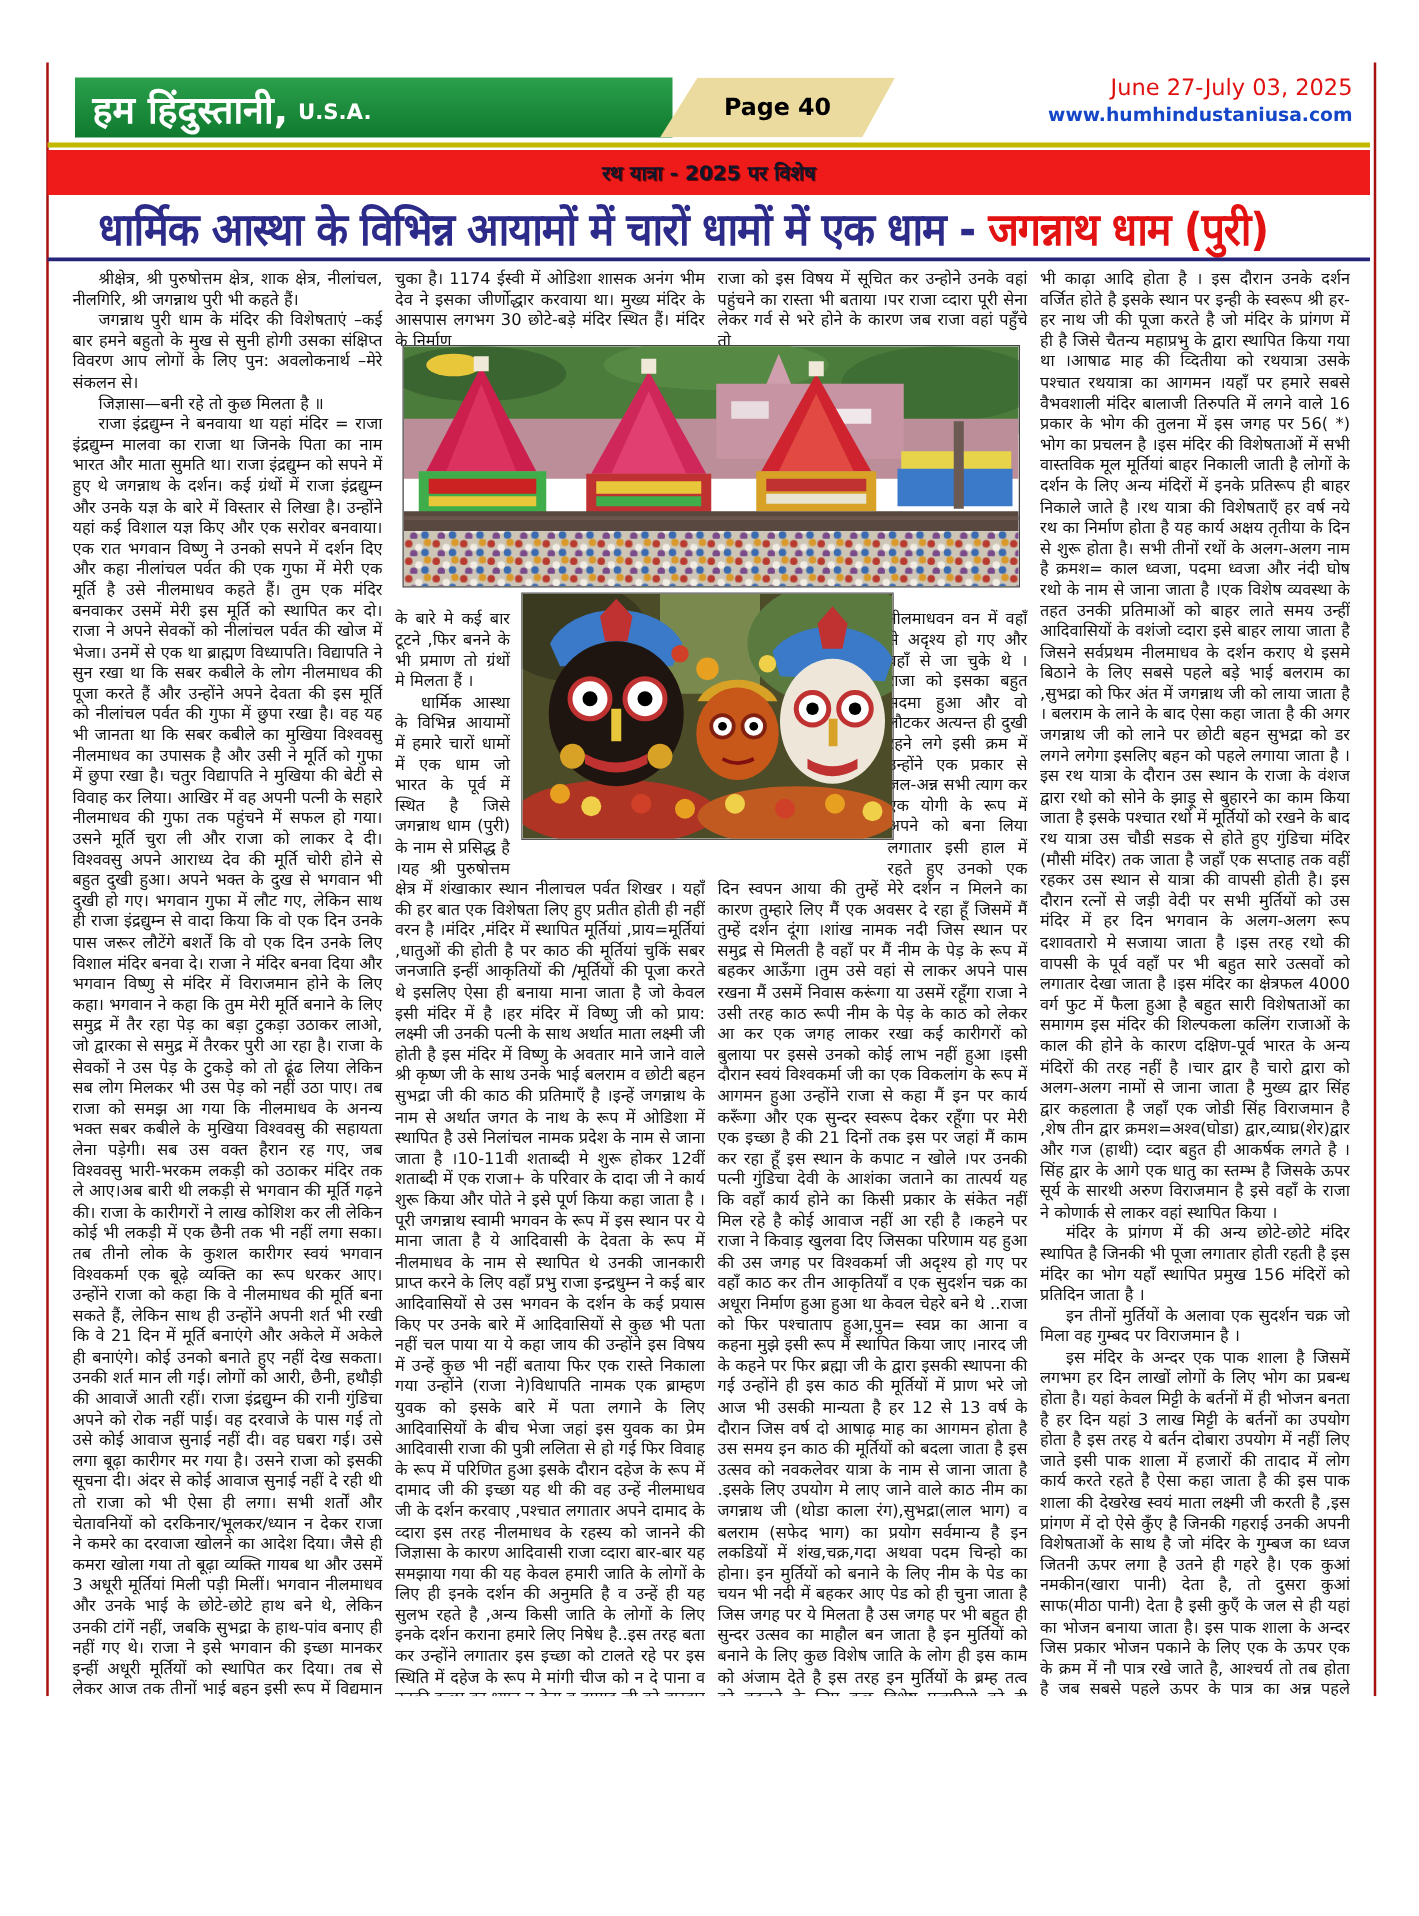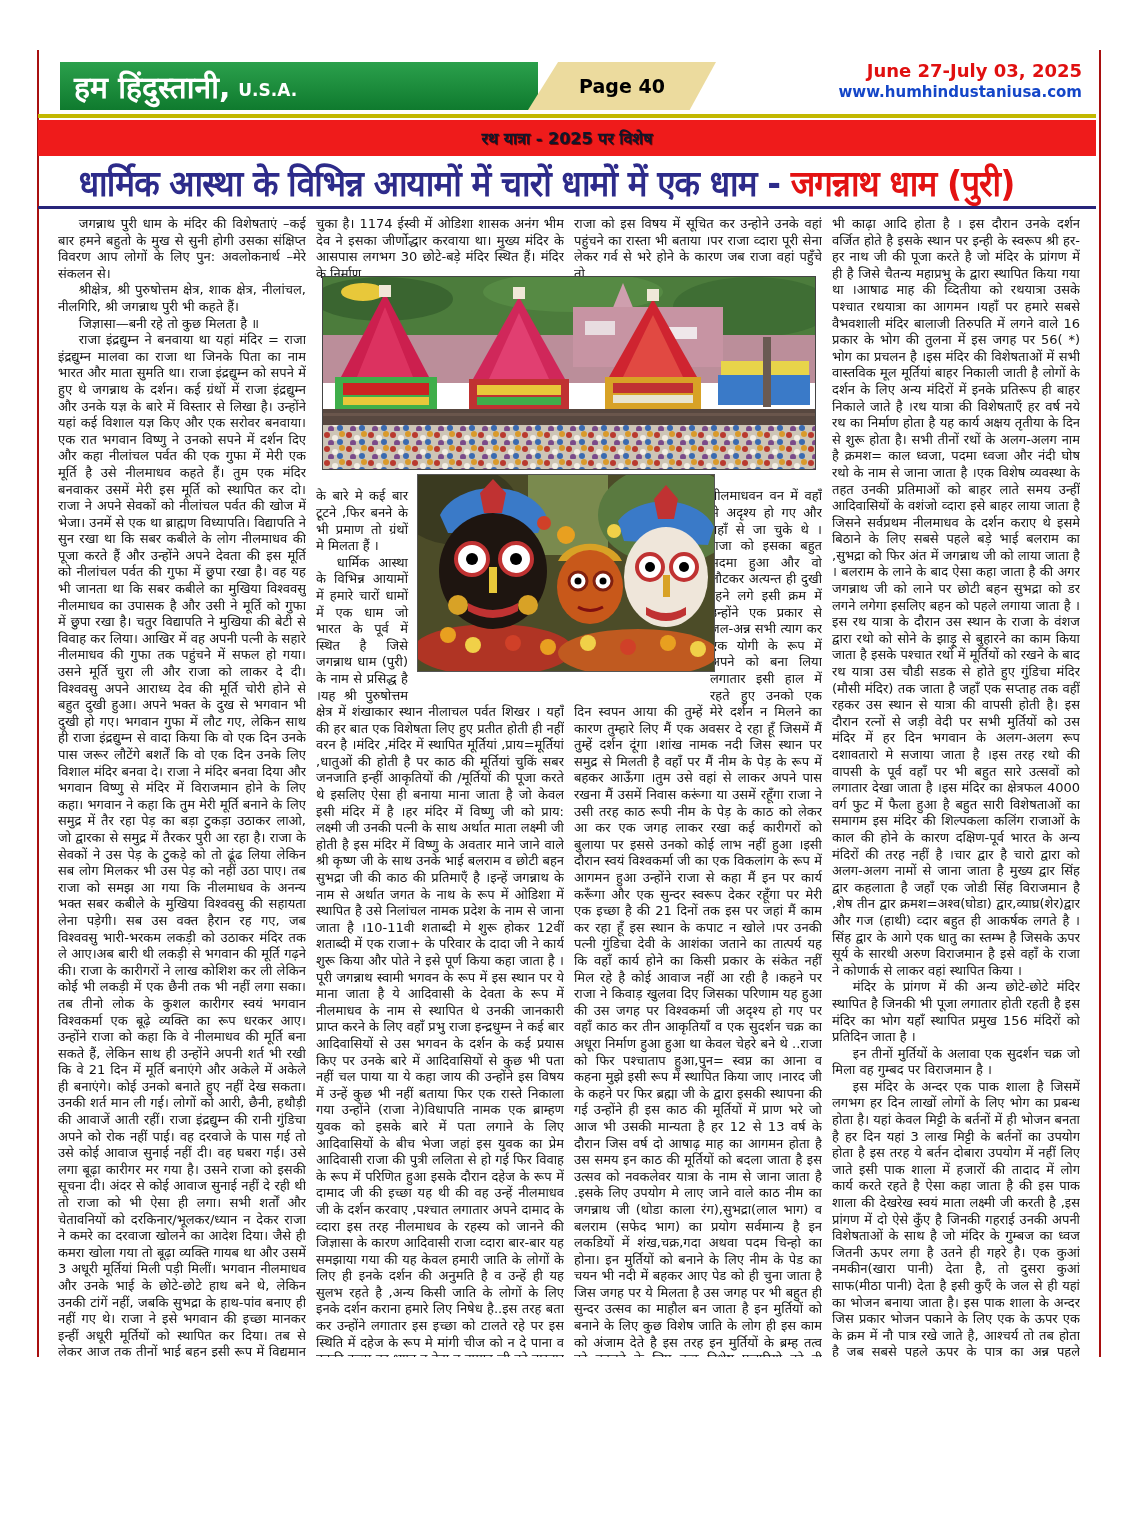--- a/index.html
+++ b/index.html
@@ -10,21 +10,21 @@
   
   .hdr{position:absolute;left:60px;top:60px;width:1022px;height:52px;}
   .mast{position:absolute;left:0;top:2px;width:478px;height:48px;
         background:linear-gradient(#2ba04c,#0f7a2e);display:flex;align-items:center;padding-left:14px;box-sizing:border-box;}
   .mast .big{font-size:30px;font-weight:bold;color:#ffffff;letter-spacing:0;}
   .mast .usa{font-size:17px;font-weight:bold;color:#ffffff;margin-left:8px;margin-top:8px;}
   .pg{position:absolute;left:468px;top:2px;width:188px;height:48px;background:#ecdb9e;
       clip-path:polygon(16% 0,100% 0,86% 100%,0 100%);display:flex;align-items:center;justify-content:center;}
   .pg span{font-size:19px;font-weight:bold;color:#000;}
   .hdr-right{position:absolute;right:0;top:0;text-align:right;line-height:1.25;}
-  .date{color:#e01010;font-weight:bold;font-size:18px;}
+  .date{color:#e01010;font-weight:normal;font-size:18px;}
   .site{color:#1446c8;font-weight:bold;font-size:15px;}
   
   .yellowline{position:absolute;left:38px;top:114px;width:1058px;height:4px;background:#c2b800;}
   .redbanner{position:absolute;left:38px;top:120px;width:1058px;height:36px;background:#ef1b1b;
              display:flex;align-items:center;justify-content:center;}
   .redbanner span{color:#0f172a;font-weight:bold;font-size:16px;text-shadow:1px 1px 0 #7a0000;}
   .headline{position:absolute;left:38px;top:158px;width:1058px;height:48px;display:flex;align-items:center;white-space:nowrap;}
   .headline .inner{transform:scaleX(0.92);font-weight:bold;font-size:36px;letter-spacing:-1px;color:#2d2b8a;}
   .headline .hl-red{color:#e31212;}
   .rule{position:absolute;left:38px;top:206px;width:1058px;height:3px;background:#27257a;}
@@ -74,22 +74,22 @@
     <div class="inner">
       <span>धार्मिक आस्था के विभिन्न आयामों में चारों धामों में एक धाम - </span><span class="hl-red">जगन्नाथ धाम (पुरी)</span>
     </div>
   </div>
   <div class="rule"></div>
 
   <div class="body">
     <div class="cols">
 
       <div class="col">
+        <p class="ind">श्रीक्षेत्र, श्री पुरुषोत्तम क्षेत्र, शाक क्षेत्र, नीलांचल, नीलगिरि, श्री जगन्नाथ पुरी भी कहते हैं।</p>
         <p class="ind">जगन्नाथ पुरी धाम के मंदिर की विशेषताएं –कई बार हमने बहुतो के मुख से सुनी होगी उसका संक्षिप्त विवरण आप लोगों के लिए पुन: अवलोकनार्थ –मेरे संकलन से। </p>
-        <p class="ind">श्रीक्षेत्र, श्री पुरुषोत्तम क्षेत्र, शाक क्षेत्र, नीलांचल, नीलगिरि, श्री जगन्नाथ पुरी भी कहते हैं।</p>
         <p class="ind">जिज्ञासा—बनी रहे तो कुछ मिलता है ॥</p>
         <p class="ind">राजा इंद्रद्युम्न ने बनवाया था यहां मंदिर = राजा इंद्रद्युम्न मालवा का राजा था जिनके पिता का नाम भारत और माता सुमति था। राजा इंद्रद्युम्न को सपने में हुए थे जगन्नाथ के दर्शन। कई ग्रंथों में राजा इंद्रद्युम्न और उनके यज्ञ के बारे में विस्तार से लिखा है। उन्होंने यहां कई विशाल यज्ञ किए और एक सरोवर बनवाया। एक रात भगवान विष्णु ने उनको सपने में दर्शन दिए और कहा नीलांचल पर्वत की एक गुफा में मेरी एक मूर्ति है उसे नीलमाधव कहते हैं। तुम एक मंदिर बनवाकर उसमें मेरी इस मूर्ति को स्थापित कर दो। राजा ने अपने सेवकों को नीलांचल पर्वत की खोज में भेजा। उनमें से एक था ब्राह्मण विध्यापति। विद्यापति ने सुन रखा था कि सबर कबीले के लोग नीलमाधव की पूजा करते हैं और उन्होंने अपने देवता की इस मूर्ति को नीलांचल पर्वत की गुफा में छुपा रखा है। वह यह भी जानता था कि सबर कबीले का मुखिया विश्ववसु नीलमाधव का उपासक है और उसी ने मूर्ति को गुफा में छुपा रखा है। चतुर विद्यापति ने मुखिया की बेटी से विवाह कर लिया। आखिर में वह अपनी पत्नी के सहारे नीलमाधव की गुफा तक पहुंचने में सफल हो गया। उसने मूर्ति चुरा ली और राजा को लाकर दे दी। विश्ववसु अपने आराध्य देव की मूर्ति चोरी होने से बहुत दुखी हुआ। अपने भक्त के दुख से भगवान भी दुखी हो गए। भगवान गुफा में लौट गए, लेकिन साथ ही राजा इंद्रद्युम्न से वादा किया कि वो एक दिन उनके पास जरूर लौटेंगे बशर्तें कि वो एक दिन उनके लिए विशाल मंदिर बनवा दे। राजा ने मंदिर बनवा दिया और भगवान विष्णु से मंदिर में विराजमान होने के लिए कहा। भगवान ने कहा कि तुम मेरी मूर्ति बनाने के लिए समुद्र में तैर रहा पेड़ का बड़ा टुकड़ा उठाकर लाओ, जो द्वारका से समुद्र में तैरकर पुरी आ रहा है। राजा के सेवकों ने उस पेड़ के टुकड़े को तो ढूंढ लिया लेकिन सब लोग मिलकर भी उस पेड़ को नहीं उठा पाए। तब राजा को समझ आ गया कि नीलमाधव के अनन्य भक्त सबर कबीले के मुखिया विश्ववसु की सहायता लेना पड़ेगी। सब उस वक्त हैरान रह गए, जब विश्ववसु भारी-भरकम लकड़ी को उठाकर मंदिर तक ले आए।अब बारी थी लकड़ी से भगवान की मूर्ति गढ़ने की। राजा के कारीगरों ने लाख कोशिश कर ली लेकिन कोई भी लकड़ी में एक छैनी तक भी नहीं लगा सका। तब तीनो लोक के कुशल कारीगर स्वयं भगवान विश्वकर्मा एक बूढ़े व्यक्ति का रूप धरकर आए। उन्होंने राजा को कहा कि वे नीलमाधव की मूर्ति बना सकते हैं, लेकिन साथ ही उन्होंने अपनी शर्त भी रखी कि वे 21 दिन में मूर्ति बनाएंगे और अकेले में अकेले ही बनाएंगे। कोई उनको बनाते हुए नहीं देख सकता। उनकी शर्त मान ली गई। लोगों को आरी, छैनी, हथौड़ी की आवाजें आती रहीं। राजा इंद्रद्युम्न की रानी गुंडिचा अपने को रोक नहीं पाई। वह दरवाजे के पास गई तो उसे कोई आवाज सुनाई नहीं दी। वह घबरा गई। उसे लगा बूढ़ा कारीगर मर गया है। उसने राजा को इसकी सूचना दी। अंदर से कोई आवाज सुनाई नहीं दे रही थी तो राजा को भी ऐसा ही लगा। सभी शर्तों और चेतावनियों को दरकिनार/भूलकर/ध्यान न देकर राजा ने कमरे का दरवाजा खोलने का आदेश दिया। जैसे ही कमरा खोला गया तो बूढ़ा व्यक्ति गायब था और उसमें 3 अधूरी मूर्तियां मिली पड़ी मिलीं। भगवान नीलमाधव और उनके भाई के छोटे-छोटे हाथ बने थे, लेकिन उनकी टांगें नहीं, जबकि सुभद्रा के हाथ-पांव बनाए ही नहीं गए थे। राजा ने इसे भगवान की इच्छा मानकर इन्हीं अधूरी मूर्तियों को स्थापित कर दिया। तब से लेकर आज तक तीनों भाई बहन इसी रूप में विद्यमान हैं ।इन मूर्तियों के ऐसे आकार के बारे मे ये कहा जाता है कि सबर जनजाति के लोग इसी तरह की आकृतियों की पूजा किया करते थे जो जंगल मे हमेशा कई अन्य पूजा स्थलों को देखने पर ऐसे प्रमाण मिलते रहते है । यह भी कहा जाता है स्वयं विश्वकर्मा जी ही इन मूर्तियों के निर्माणकर्ता थे। वर्तमान में जो मंदिर है वह 7वीं सदी में बनवाया था। हालांकि इस मंदिर का निर्माण ईसा पूर्व 2 में भी हुआ था। यहां स्थित मंदिर 3 बार टूट</p>
       </div>
 
       <div class="col">
         <p>चुका है। 1174 ईस्वी में ओडिशा शासक अनंग भीम देव ने इसका जीर्णोद्धार करवाया था। मुख्य मंदिर के आसपास लगभग 30 छोटे-बड़े मंदिर स्थित हैं। मंदिर के निर्माण</p>
         <div class="spacerA"></div>
         <div class="floatR"></div>
         <p>के बारे मे कई बार टूटने ,फिर बनने के भी प्रमाण तो ग्रंथों मे मिलता हैं ।</p>
         <p class="ind">धार्मिक आस्था के विभिन्न आयामों में हमारे चारों धामों में एक धाम जो भारत के पूर्व में स्थित है जिसे जगन्नाथ धाम (पुरी) के नाम से प्रसिद्ध है ।यह श्री पुरुषोत्तम क्षेत्र में शंखाकार स्थान नीलाचल पर्वत शिखर । यहाँ की हर बात एक विशेषता लिए हुए प्रतीत होती ही नहीं वरन है ।मंदिर ,मंदिर में स्थापित मूर्तियां ,प्राय=मूर्तियां ,धातुओं की होती है पर काठ की मूर्तियां चुकिं सबर जनजाति इन्हीं आकृतियों की /मूर्तियों की पूजा करते थे इसलिए ऐसा ही बनाया माना जाता है जो केवल इसी मंदिर में है ।हर मंदिर में विष्णु जी को प्राय: लक्ष्मी जी उनकी पत्नी के साथ अर्थात माता लक्ष्मी जी होती है इस मंदिर में विष्णु के अवतार माने जाने वाले श्री कृष्ण जी के साथ उनके भाई बलराम व छोटी बहन सुभद्रा जी की काठ की प्रतिमाएँ है ।इन्हें जगन्नाथ के नाम से अर्थात जगत के नाथ के रूप में ओडिशा में स्थापित है उसे निलांचल नामक प्रदेश के नाम से जाना जाता है ।10-11वी शताब्दी मे शुरू होकर 12वीं शताब्दी में एक राजा+ के परिवार के दादा जी ने कार्य शुरू किया और पोते ने इसे पूर्ण किया कहा जाता है ।पूरी जगन्नाथ स्वामी भगवन के रूप में इस स्थान पर ये माना जाता है ये आदिवासी के देवता के रूप में नीलमाधव के नाम से स्थापित थे उनकी जानकारी प्राप्त करने के लिए वहाँ प्रभु राजा इन्द्रधुम्न ने कई बार आदिवासियों से उस भगवन के दर्शन के कई प्रयास किए पर उनके बारे में आदिवासियों से कुछ भी पता नहीं चल पाया या ये कहा जाय की उन्होंने इस विषय में उन्हें कुछ भी नहीं बताया फिर एक रास्ते निकाला गया उन्होंने (राजा ने)विधापति नामक एक ब्राम्हण युवक को इसके बारे में पता लगाने के लिए आदिवासियों के बीच भेजा जहां इस युवक का प्रेम आदिवासी राजा की पुत्री ललिता से हो गई फिर विवाह के रूप में परिणित हुआ इसके दौरान दहेज के रूप में दामाद जी की इच्छा यह थी की वह उन्हें नीलमाधव जी के दर्शन करवाए ,पश्चात लगातार अपने दामाद के व्दारा इस तरह नीलमाधव के रहस्य को जानने की जिज्ञासा के कारण आदिवासी राजा व्दारा बार-बार यह समझाया गया की यह केवल हमारी जाति के लोगों के लिए ही इनके दर्शन की अनुमति है व उन्हें ही यह सुलभ रहते है ,अन्य किसी जाति के लोगों के लिए इनके दर्शन कराना हमारे लिए निषेध है..इस तरह बता कर उन्होंने लगातार इस इच्छा को टालते रहे पर इस स्थिति में दहेज के रूप मे मांगी चीज को न दे पाना व उनकी इच्छा का ध्यान न देना व दामाद जी को बारबार टाल पाना उनके लिए कठिन हो गया फिर उन्होने एक शर्त पर उनके दर्शन के लिए राजी हो गए ,वो ऐसे की रास्ते भर आपके आँखों में पट्टी बंदी रहेगी ताकि आप मार्ग न देख सके वैसे ही किया गया पर विधापति जी व उनकी पत्नी ने मिलकर एक युक्ति की उन्होंने एक पोटली में सरसों के बीज रख कर अपनी यात्रा शुरू करने का निश्चय किया, ताकि रास्ते की जानकारी के लिए उन बीजो को फेंकते हुए आगे भगवन के दर्शन प्राप्त करने के बाद लौट कर वापस आ जाए जिससे बरसात के पश्चात इन बीजो के सहारे उगे पेडो के व्दारा हम वहाँ पहुँच सकते है ऐसा सोच कर यह किया गया ।विधापति के लौटकर आने के पश्चात उन्होंने</p>

